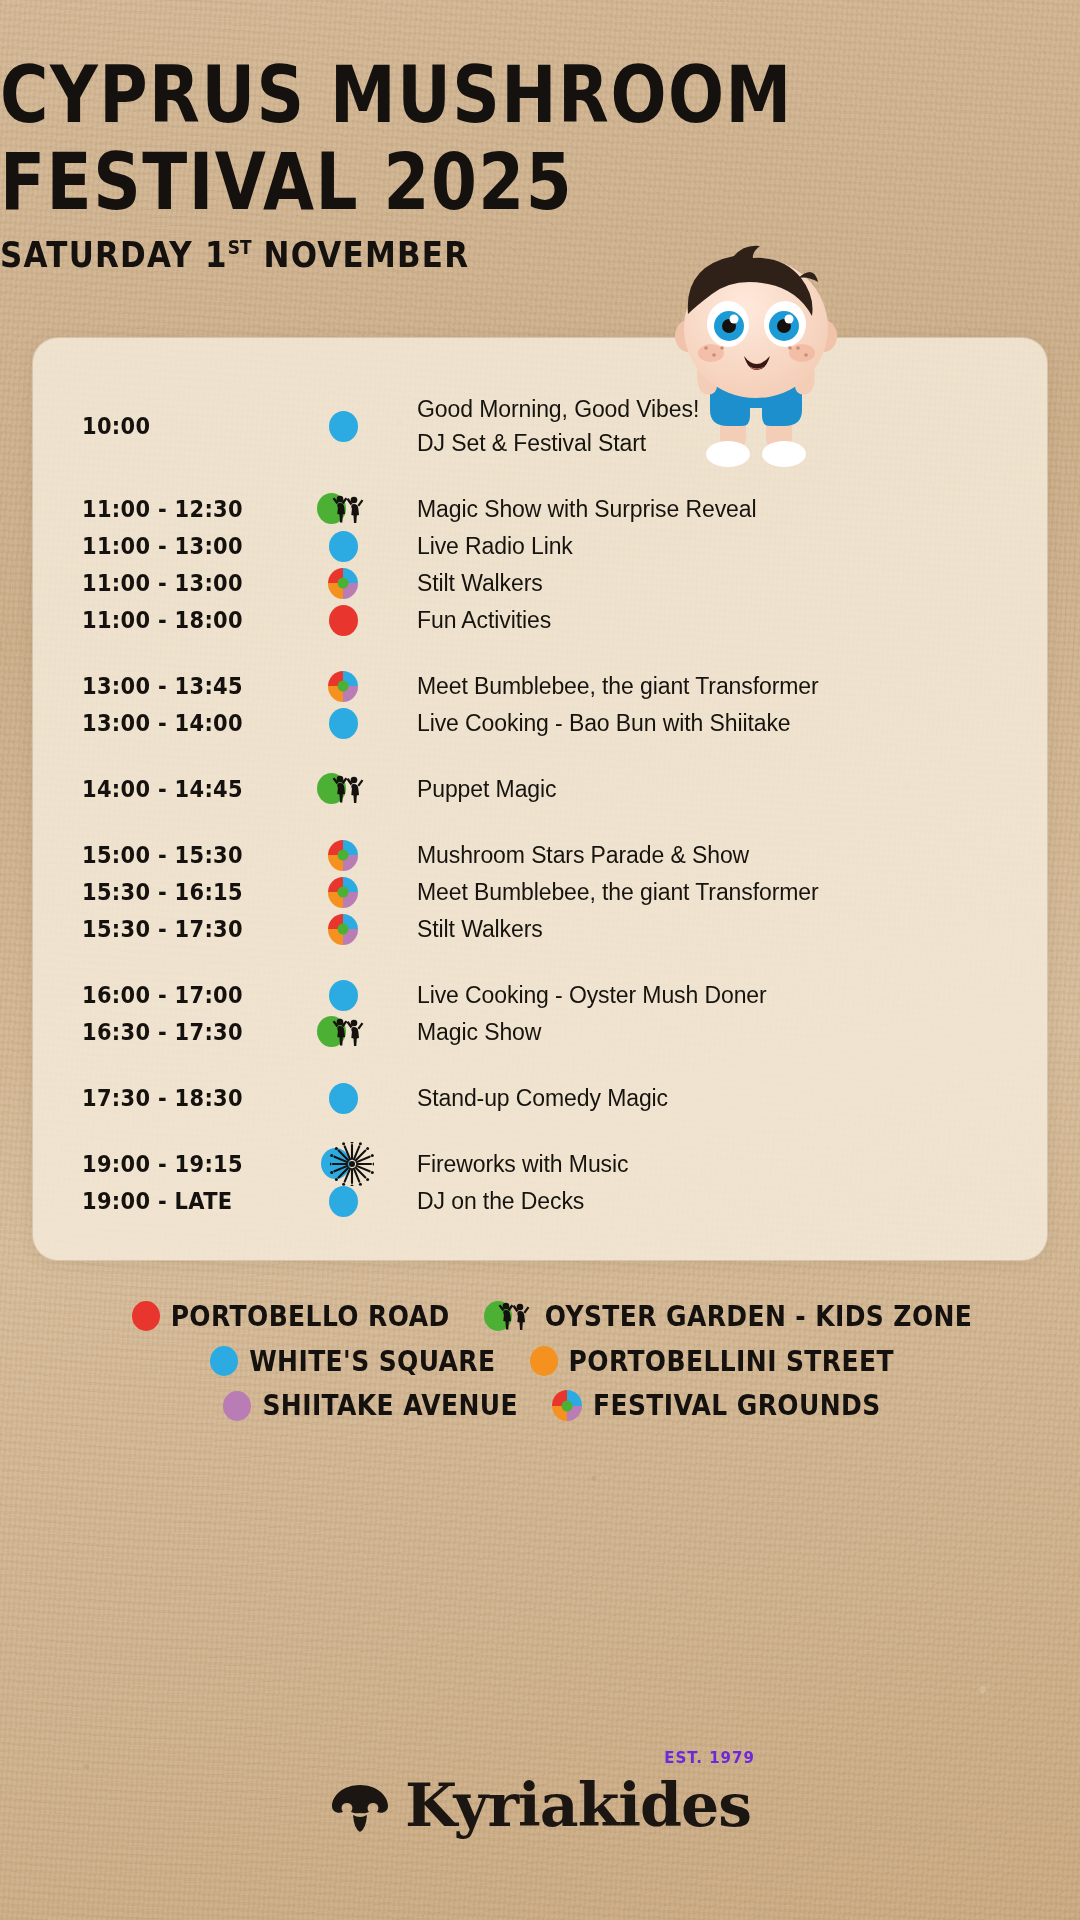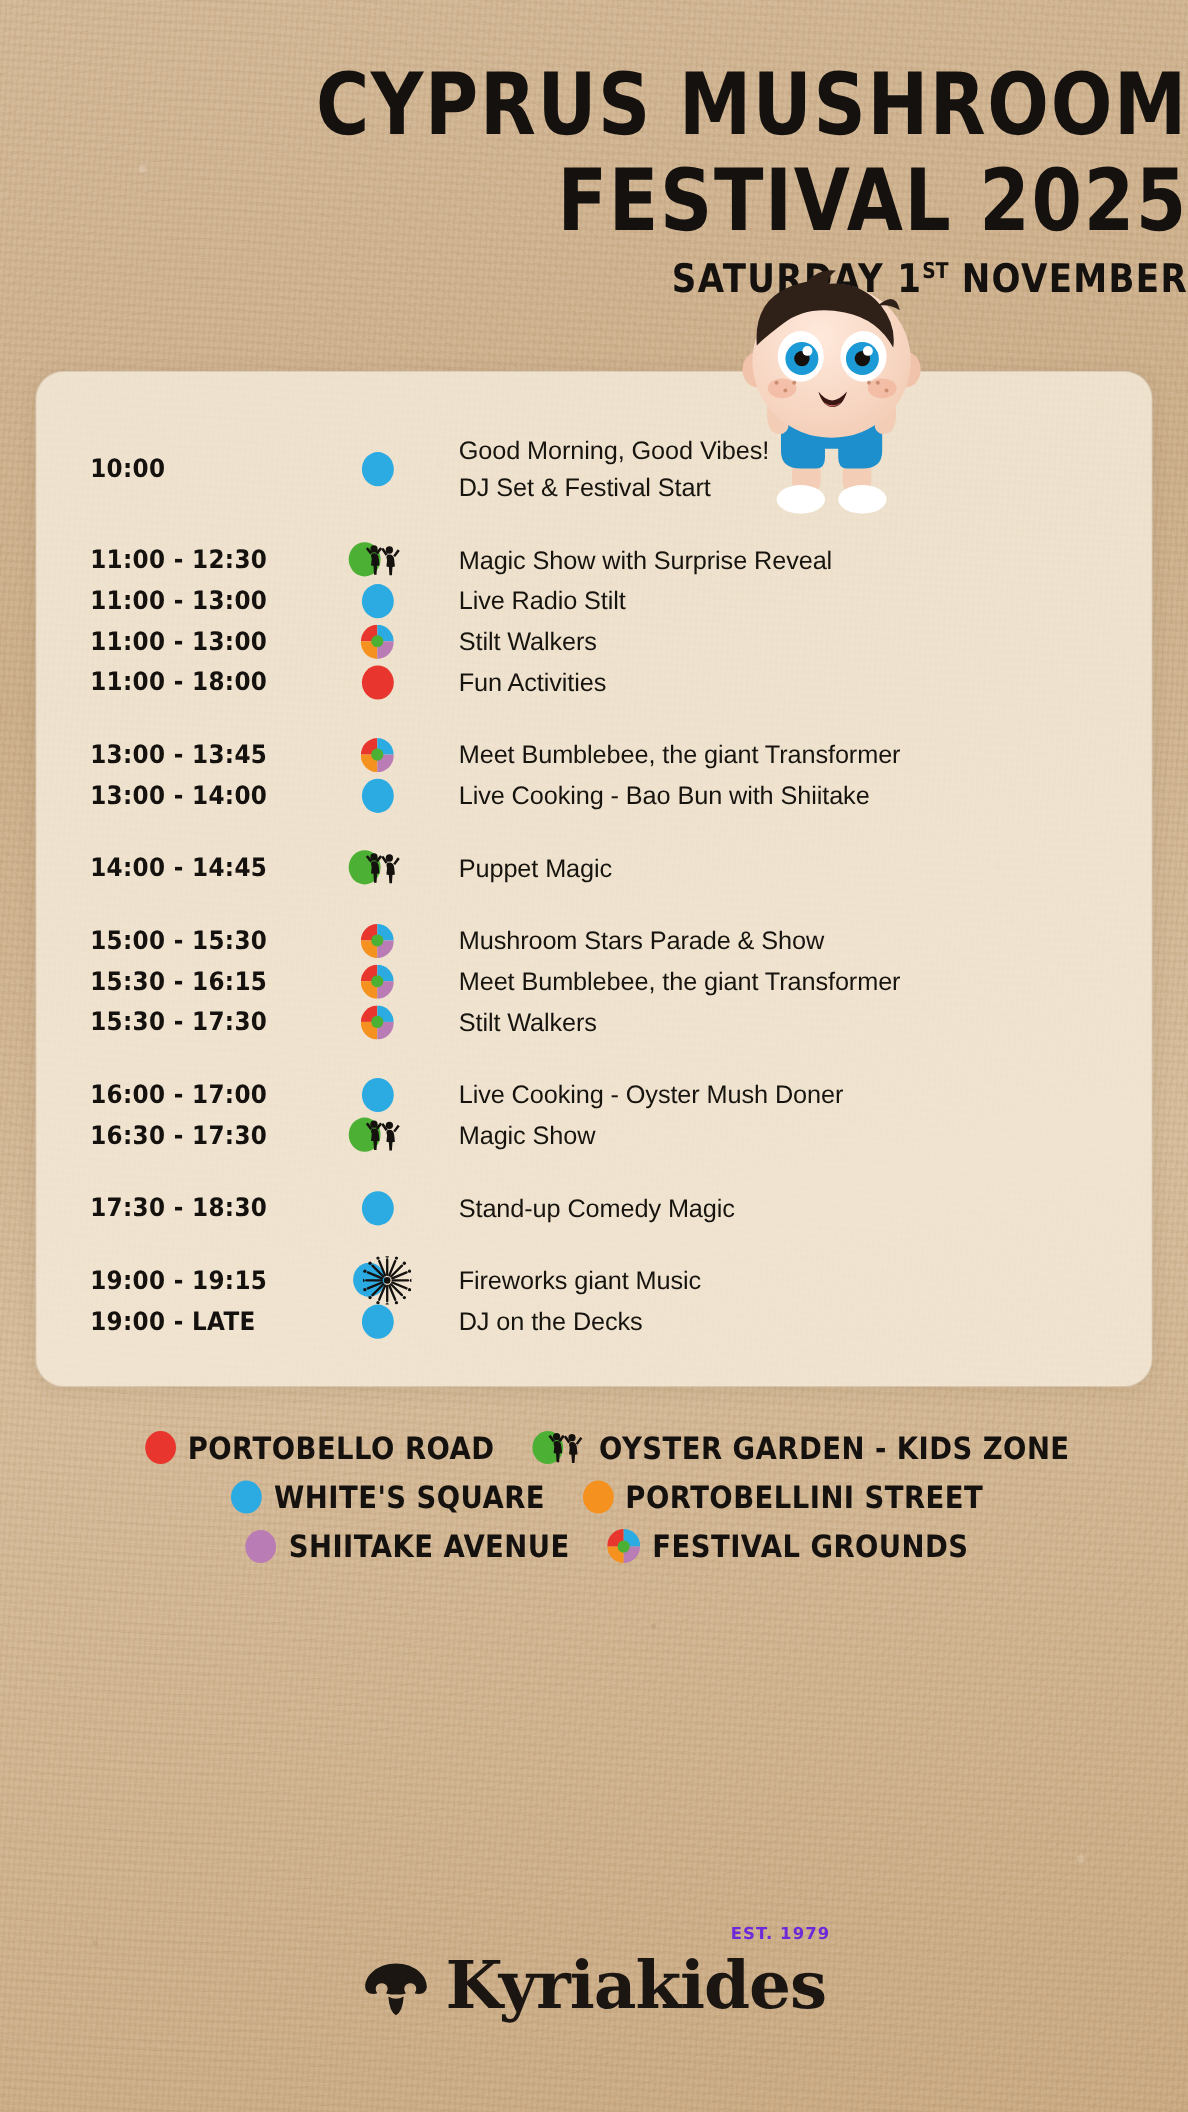--- a/index.html
+++ b/index.html
@@ -32,21 +32,21 @@
   }
   #grain {
     position: absolute; inset: 0; pointer-events: none;
     opacity: .5;
     background-image:
       repeating-radial-gradient(circle at 17% 31%, rgba(90,65,35,.07) 0 1px, transparent 1px 9px),
       repeating-radial-gradient(circle at 71% 66%, rgba(255,255,255,.07) 0 1px, transparent 1px 11px);
   }
 
   
-  .header { position: relative; z-index: 4; padding-top: 52px; text-align: right; padding-left: 29px; }
+  .header { position: relative; z-index: 4; padding-top: 52px; text-align: left; }
 
   .title {
     font-family: "DejaVu Sans", sans-serif;
     font-weight: 900;
     font-size: 66px;
     letter-spacing: 1.5px;
     line-height: 1.0;
     color: #14110e;
     text-transform: uppercase;
     transform: scaleY(1.18);
@@ -300,21 +300,21 @@
               </svg>
             </span>
           </div>
           <div class="desc"><span>Magic Show with Surprise Reveal</span></div>
         </div>
         <div class="row">
           <div class="time">11:00 - 13:00</div>
           <div class="iconcell">
             <span class="dot blue"></span>
           </div>
-          <div class="desc"><span>Live Radio Stilt</span></div>
+          <div class="desc"><span>Live Radio Link</span></div>
         </div>
         <div class="row">
           <div class="time">11:00 - 13:00</div>
           <div class="iconcell">
             <span class="pie">
               <i class="q1"></i>
               <i class="q2"></i>
               <i class="q3"></i>
               <i class="q4"></i>
               <em></em>
@@ -491,21 +491,21 @@
                 <line x1="23.9" y1="17.4" x2="29.3" y2="4.4" stroke="#14110e" stroke-width="2.1" stroke-linecap="round"></line>
                 <circle cx="30.4" cy="1.7" r="1.5" fill="#14110e"></circle>
                 <line x1="25.5" y1="18.5" x2="35.4" y2="8.6" stroke="#14110e" stroke-width="2.1" stroke-linecap="round"></line>
                 <circle cx="37.6" cy="6.4" r="1.5" fill="#14110e"></circle>
                 <line x1="26.6" y1="20.1" x2="39.6" y2="14.7" stroke="#14110e" stroke-width="2.1" stroke-linecap="round"></line>
                 <circle cx="42.3" cy="13.6" r="1.5" fill="#14110e"></circle>
                 <circle cx="22" cy="22" r="3" fill="#14110e"></circle>
               </svg>
             </span>
           </div>
-          <div class="desc"><span>Fireworks giant Music</span></div>
+          <div class="desc"><span>Fireworks with Music</span></div>
         </div>
         <div class="row">
           <div class="time">19:00 - LATE</div>
           <div class="iconcell">
             <span class="dot blue"></span>
           </div>
           <div class="desc"><span>DJ on the Decks</span></div>
         </div>
       </div>
     </div>

